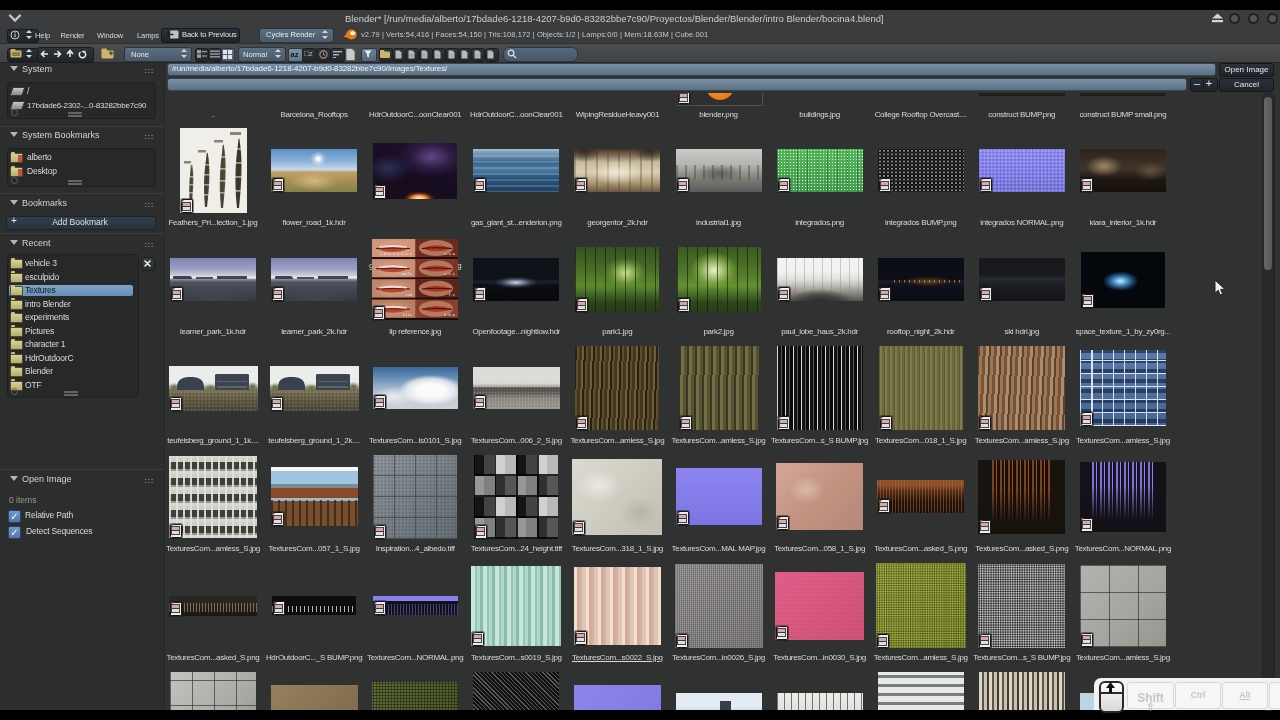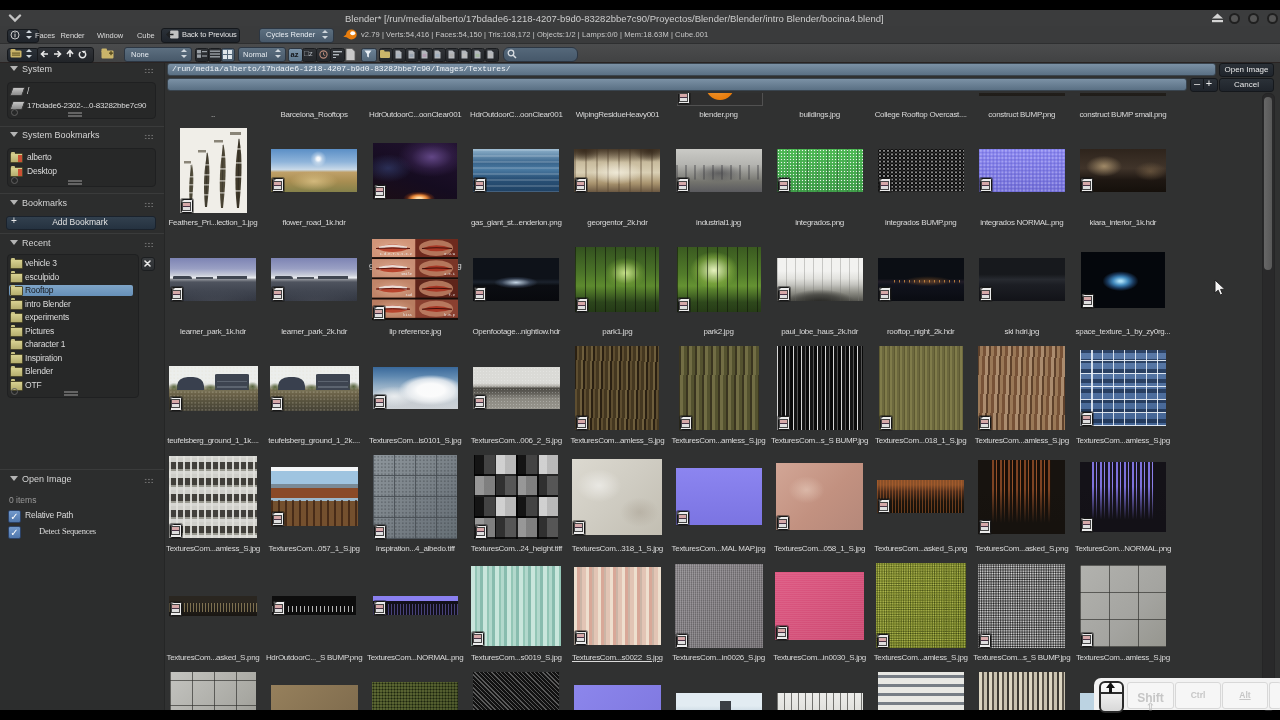--- a/index.html
+++ b/index.html
@@ -56,24 +56,24 @@
 <div class="abs" style="left:1248px;top:13px;width:7px;height:7px;border-radius:50%;background:#555;border:2px solid #202020;"></div>
 <div class="abs" style="left:1267px;top:13px;width:7px;height:7px;border-radius:50%;background:#555;border:2px solid #202020;"></div>
 
 <div class="abs darkbtn" style="left:7px;top:28.5px;width:30px;height:12px;"></div>
 <svg class="abs" style="left:10px;top:29.5px" width="10" height="10" viewBox="0 0 10 10">
     <circle cx="5" cy="5" r="4" stroke="#c9c9c9" stroke-width="1" fill="none"></circle>
     <rect x="4.45" y="4" width="1.1" height="3.4" fill="#c9c9c9"></rect>
     <rect x="4.45" y="2.2" width="1.1" height="1.2" fill="#c9c9c9"></rect>
   </svg>
 <div class="abs updown" style="left:26px;top:29.5px;"></div>
-<div class="abs mtxt" style="left:35px;top:27px;">Faces</div>
+<div class="abs mtxt" style="left:35px;top:27px;">Help</div>
 <div class="abs mtxt" style="left:60.5px;top:27px;">Render</div>
 <div class="abs mtxt" style="left:97px;top:27px;">Window</div>
-<div class="abs mtxt" style="left:137px;top:27px;">Cube</div>
+<div class="abs mtxt" style="left:137px;top:27px;">Lamps</div>
 <div class="abs darkbtn" style="left:161px;top:27.5px;width:77px;height:13px;"></div>
 <svg class="abs" style="left:166px;top:30px" width="13" height="9" viewBox="0 0 13 9">
     <rect x="4" y="0.5" width="8.5" height="8" rx="1.2" fill="#c2c2c2"></rect>
     <path d="M7.5 4.5 L1.2 4.5 M4 1.6 L1 4.5 L4 7.4" stroke="#1e2022" stroke-width="1.5" fill="none"></path>
   </svg>
 <div class="abs" style="left:182px;top:30px;font-size:7.5px;letter-spacing:-0.1px;color:#e4e4e4;">Back to Previous</div>
 <div class="abs dd" style="left:259px;top:27.5px;width:73px;height:13px;"></div>
 <div class="abs" style="left:266px;top:30px;color:#e8edf2;font-size:7.5px;">Cycles Render</div>
 <div class="abs updown" style="left:322px;top:29.5px;"></div>
 <svg class="abs" style="left:343px;top:29px" width="14" height="11" viewBox="0 0 14 11">
@@ -231,51 +231,51 @@
 <div class="hline" style="top:233px;"></div>
 <div class="phead" style="left:10px;top:238px;"><span class="arr"></span>Recent</div>
 <div class="grip" style="left:144px;top:242px;"></div>
 <div class="pbox" style="left:6.5px;top:254px;width:130px;height:142px;"></div>
 <div class="fo" style="left:10px;top:259.0px;"></div>
 <div class="prow" style="left:25px;top:257.0px;">vehicle 3</div>
 <div class="fo" style="left:10px;top:272.6px;"></div>
 <div class="prow" style="left:25px;top:270.6px;">esculpido</div>
 <div class="abs" style="left:8.5px;top:284.6px;width:124px;height:11.5px;background:linear-gradient(#7fa5c8,#6690b8);border-radius:2px;"></div>
 <div class="fo" style="left:10px;top:286.1px;"></div>
-<div class="prow" style="left:25px;top:284.1px;color:#16181c;">Rooftop</div>
+<div class="prow" style="left:25px;top:284.1px;color:#16181c;">Textures</div>
 <div class="fo" style="left:10px;top:299.6px;"></div>
 <div class="prow" style="left:25px;top:297.6px;">intro Blender</div>
 <div class="fo" style="left:10px;top:313.2px;"></div>
 <div class="prow" style="left:25px;top:311.2px;">experiments</div>
 <div class="fo" style="left:10px;top:326.8px;"></div>
 <div class="prow" style="left:25px;top:324.8px;">Pictures</div>
 <div class="fo" style="left:10px;top:340.3px;"></div>
 <div class="prow" style="left:25px;top:338.3px;">character 1</div>
 <div class="fo" style="left:10px;top:353.9px;"></div>
-<div class="prow" style="left:25px;top:351.9px;">Inspiration</div>
+<div class="prow" style="left:25px;top:351.9px;">HdrOutdoorC</div>
 <div class="fo" style="left:10px;top:367.4px;"></div>
 <div class="prow" style="left:25px;top:365.4px;">Blender</div>
 <div class="fo" style="left:10px;top:380.9px;"></div>
 <div class="prow" style="left:25px;top:378.9px;">OTF</div>
 <div class="abs" style="left:141px;top:257px;width:12px;height:12px;background:linear-gradient(#3a3d40,#2a2d30);border:1px solid #1c1e20;border-radius:3px;"></div>
 <svg class="abs" style="left:143.5px;top:259.5px" width="7" height="7" viewBox="0 0 7 7">
     <path d="M1 1 L6 6 M6 1 L1 6" stroke="#e8e8e8" stroke-width="1.6" stroke-linecap="round"></path>
   </svg>
 <div class="abs" style="left:11px;top:388px;width:5px;height:5px;border:1px solid #606060;border-radius:50%;"></div>
 <div class="abs" style="left:64px;top:391px;width:14px;height:1.5px;background:#646464;box-shadow:0 3px 0 #646464;"></div>
 <div class="hline" style="top:469px;"></div>
 <div class="phead" style="left:10px;top:474px;"><span class="arr"></span>Open Image</div>
 <div class="grip" style="left:144px;top:478px;"></div>
 <div class="abs" style="left:9px;top:495px;color:#9a9a9a;font-size:8.5px;">0 items</div>
 <div class="cb" style="left:8px;top:510px;">✓</div>
 <div class="prow" style="left:25px;top:509px;">Relative Path</div>
 <div class="cb" style="left:8px;top:526px;">✓</div>
-<div class="prow" style="left:39px;top:525px;font-family:Liberation Serif, serif;">Detect Sequences</div>
+<div class="prow" style="left:26px;top:525px;">Detect Sequences</div>
 <div class="abs fieldblue" style="left:167px;top:63px;width:1047px;height:11px;"></div>
-<div class="abs" style="left:172px;top:64px;color:#f0f4f8;font-size:8px;letter-spacing:-0.1px;line-height:10px;font-family:Liberation Mono, monospace;">/run/media/alberto/17bdade6-1218-4207-b9d0-83282bbe7c90/Images/Textures/</div>
+<div class="abs" style="left:172px;top:64px;color:#f0f4f8;font-size:8px;letter-spacing:-0.1px;line-height:10px;">/run/media/alberto/17bdade6-1218-4207-b9d0-83282bbe7c90/Images/Textures/</div>
 <div class="abs darkbtn" style="left:1219px;top:62.5px;width:53px;height:12px;line-height:12px;">Open Image</div>
 <div class="abs fieldblue" style="left:167px;top:78px;width:1018px;height:11px;"></div>
 <div class="abs darkbtn" style="left:1190px;top:77.5px;width:26px;height:12px;"></div>
 <div class="abs" style="left:1202.5px;top:79px;width:1px;height:10px;background:#15181c;"></div>
 <div class="abs" style="left:1192px;top:77px;width:10px;height:12px;color:#e8e8e8;font-size:11px;text-align:center;line-height:12px;">–</div>
 <div class="abs" style="left:1204px;top:77px;width:10px;height:12px;color:#e8e8e8;font-size:11px;text-align:center;line-height:12px;">+</div>
 <div class="abs darkbtn" style="left:1219px;top:77.5px;width:53px;height:12px;line-height:12px;">Cancel</div>
 <div class="abs" style="left:1262px;top:93px;width:11px;height:616px;background:#29292a;border-radius:5px;border:1px solid #252526;"></div>
 <div class="abs" style="left:1263.5px;top:97px;width:8px;height:173px;background:linear-gradient(90deg,#676767,#585858);border-radius:4px;"></div>
 <div class="abs" id="grid" style="left:165px;top:93px;width:1115px;height:617px;overflow:hidden;">

